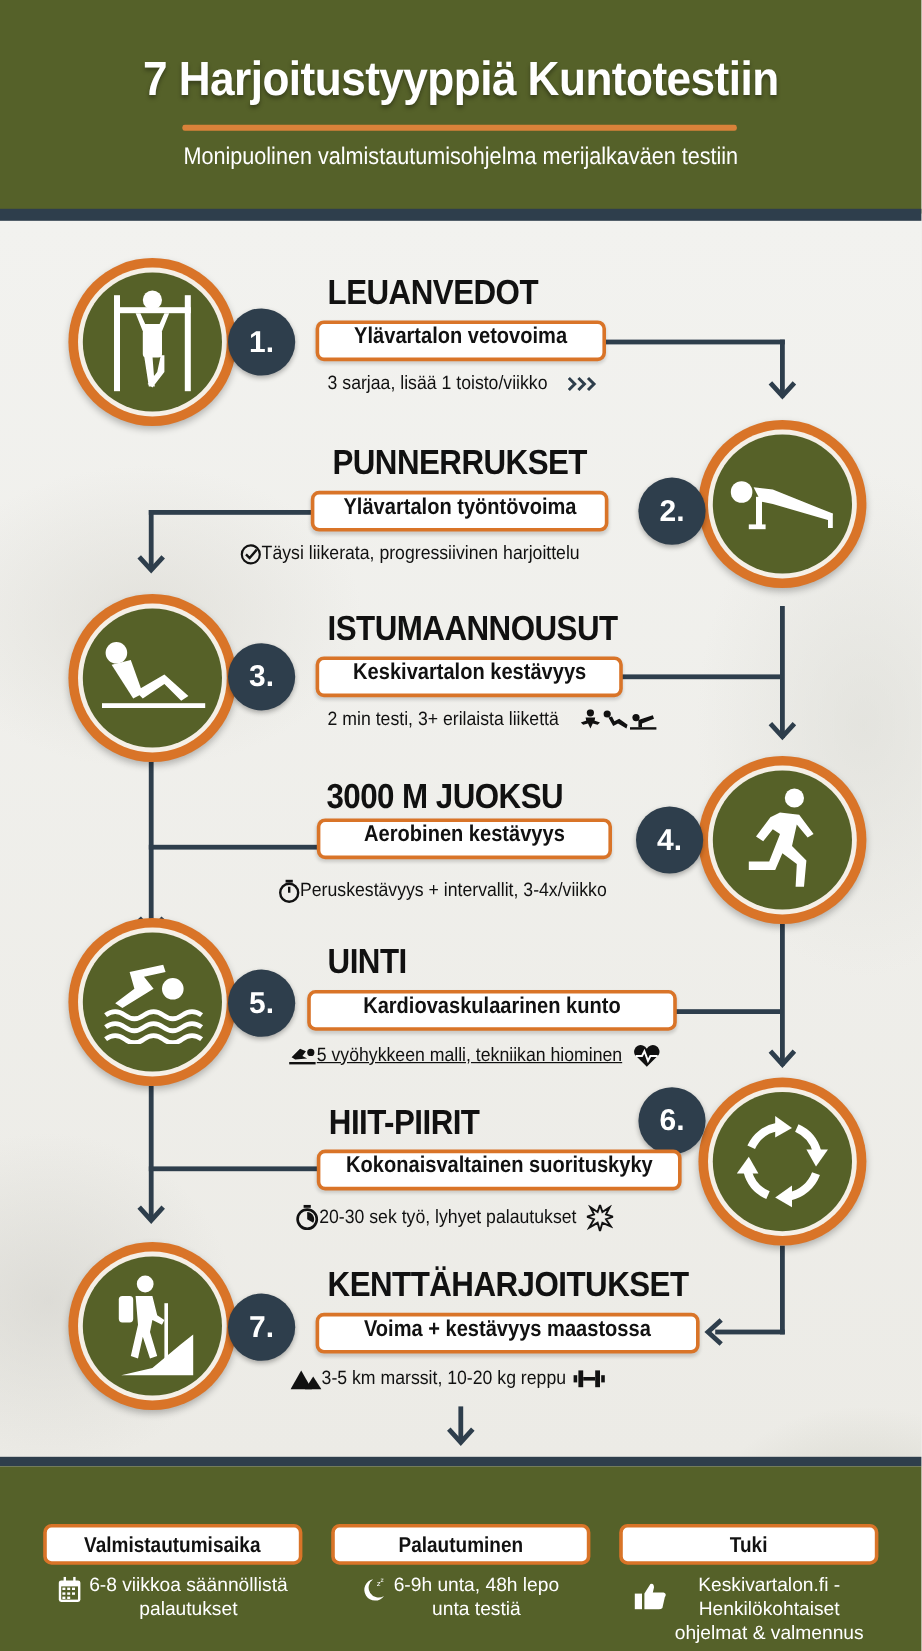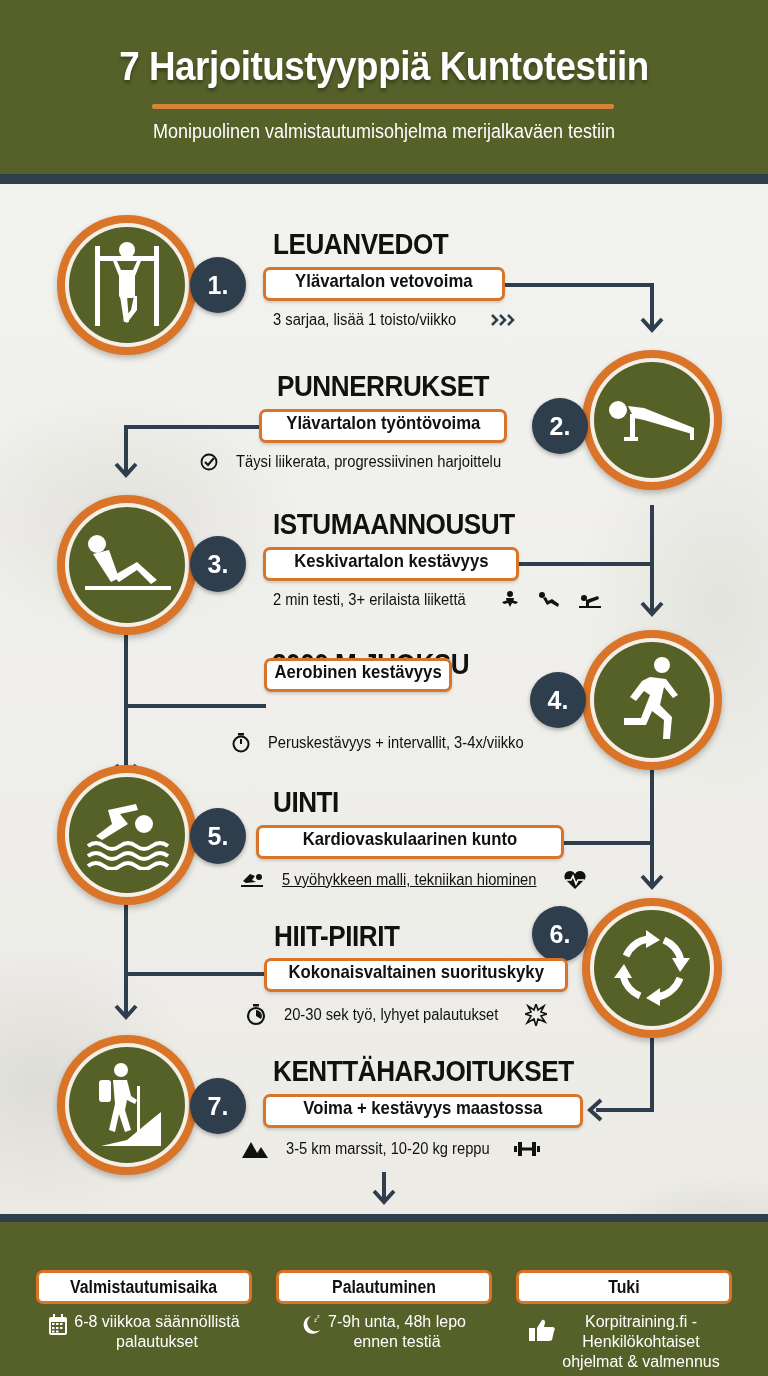--- a/index.html
+++ b/index.html
@@ -68,21 +68,21 @@
   }
   .pill {
     position: absolute; height: 34px; border: 3px solid #d97428; border-radius: 7px;
     background: #fff; font-weight: bold; font-size: 19px; color: #111;
     display: flex; justify-content: center; white-space: nowrap;
     padding: 0 20px; box-shadow: 0 2px 3px rgba(0,0,0,0.15);
   }
   .pill span { display: inline-block; transform: scaleX(0.88); }
   .detail {
     position: absolute; font-size: 16px; color: #111; white-space: nowrap;
-    display: flex; align-items: center; gap: 18px;
+    display: flex; align-items: center; gap: 0;
   }
   .detail .txt { display: inline-block; transform-origin: left center; }
   .ico { display: inline-flex; align-items: center; }
 
   .footer-stripe { position: absolute; left: 0; top: 1214px; width: 768px; height: 8px; background: #2e3e4c; }
   .footer { position: absolute; left: 0; top: 1222px; width: 768px; height: 154px; background: #556129; }
   .fcol { position: absolute; top: 30px; width: 216px; margin-top: 18px; }
   .fpill {
     height: 34px; border: 3px solid #d97428; border-radius: 7px; background: #fff;
     font-weight: bold; font-size: 18px; color: #111;
@@ -260,21 +260,21 @@
     <div class="ring"></div>
     <div class="inner">
       <svg width="80" height="90" viewBox="0 0 80 90">
         <circle cx="50" cy="10" r="8" fill="#fff"></circle>
         <path d="M38 22 L54 24 L66 40 L61 43 L52 32 L48 50 L60 62 L58 84 L51 84 L52 65 L40 56 L34 70 L12 70 L12 63 L29 63 L38 40 L32 36 L24 46 L18 42 L30 26Z" fill="#fff"></path>
       </svg>
     </div>
   </div>
   <div class="num" style="left:530px; top:672px;">4.</div>
   <div class="step-title" style="left:272px; top:648px;">3000 M JUOKSU</div>
-  <div class="pill" style="left:264px; top:658px; width:188px;">
+  <div class="pill" style="left:264px; top:682px; width:246px;">
       <span>Aerobinen kestävyys</span>
     </div>
   <div class="detail" style="left:232px; top:733px;">
     <span class="ico">
       <svg width="18" height="20">
           <rect x="6" y="0" width="6" height="2.5" fill="#111"></rect>
           <circle cx="9" cy="11" r="7.5" fill="none" stroke="#111" stroke-width="2"></circle>
           <line x1="9" y1="11" x2="9" y2="6" stroke="#111" stroke-width="2"></line>
         </svg>
     </span>
@@ -433,36 +433,36 @@
       </div>
     <div class="fbody">
       <span class="ico" style="margin-top:2px;">
         <svg width="20" height="22">
             <path d="M9 2 A9 9 0 1 0 18 16 A7 7 0 0 1 9 2Z" fill="#fff"></path>
             <text x="12" y="8" font-size="6" fill="#fff" font-family="DejaVu Sans, sans-serif">z</text>
             <text x="15" y="4" font-size="5" fill="#fff" font-family="DejaVu Sans, sans-serif">z</text>
           </svg>
       </span>
       <div>
-        <div>7-9h unta, 48h lepo</div>
-        <div>ennen testiä</div>
+        <div>6-9h unta, 48h lepo</div>
+        <div>unta testiä</div>
       </div>
     </div>
   </div>
   <div class="fcol" style="left:516px;">
     <div class="fpill">
         <span>Tuki</span>
       </div>
     <div class="fbody">
       <span class="ico" style="margin-top:6px;">
         <svg width="28" height="24">
             <rect x="1" y="10" width="6" height="13" fill="#fff"></rect>
             <path d="M9 10 L14 2 Q17 1 17 5 L16 9 L25 9 Q28 10 26 13 L24 22 Q23 23 21 23 L9 23Z" fill="#fff"></path>
           </svg>
       </span>
       <div>
-        <div>Korpitraining.fi -</div>
+        <div>Keskivartalon.fi -</div>
         <div>Henkilökohtaiset</div>
         <div>ohjelmat &amp; valmennus</div>
       </div>
     </div>
   </div>
 </div>
 
 </body></html>

